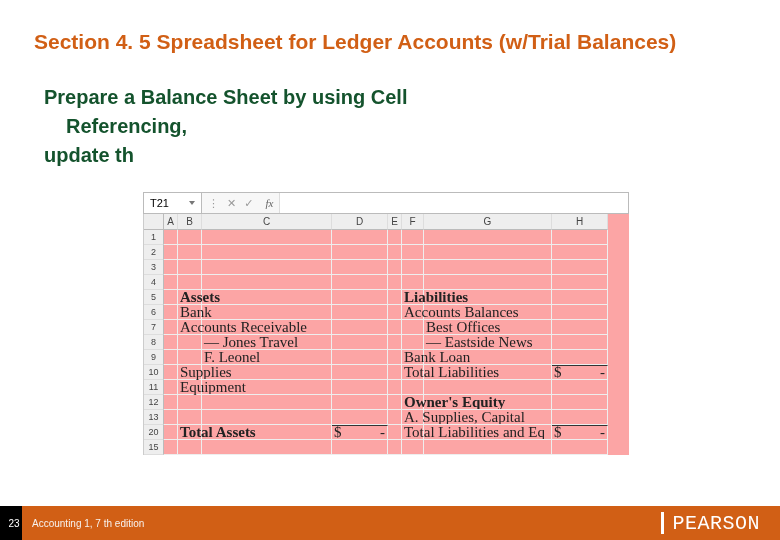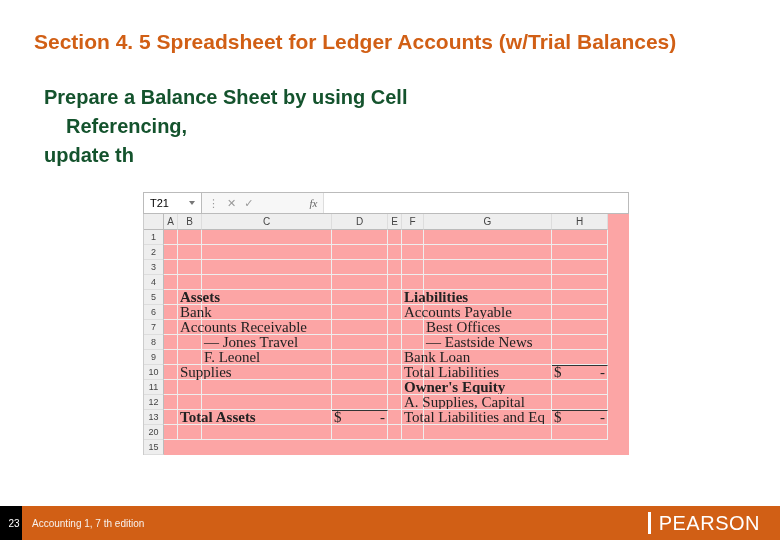--- a/index.html
+++ b/index.html
@@ -54,21 +54,21 @@
     background: #fff;
   }
   .namebox-caret {
     margin-left: auto; width: 0; height: 0;
     border-left: 3px solid transparent;
     border-right: 3px solid transparent;
     border-top: 4px solid #777;
   }
   .fx-btns { display: flex; align-items: center; padding: 0 6px; gap: 8px; color: #999; }
   .fx-btns span { font-size: 11px; }
-  .fx-label { font-style: italic; font-family: "Times New Roman", serif; color: #666; font-size: 12px; padding-left: 4px; margin-left: 44px; }
+  .fx-label { font-style: italic; font-family: "Times New Roman", serif; color: #666; font-size: 12px; padding-left: 4px; }
   .fx-input { flex: 1; height: 100%; border-left: 1px solid #ddd; background: #fff; }
 
   .grid { display: flex; border-left: 1px solid #ccc; }
   .rowhdrs { display: flex; flex-direction: column; }
   .corner { width: 20px; height: 16px; background: #eee; border-right: 1px solid #bbb; border-bottom: 1px solid #bbb; }
   .rh {
     width: 20px; height: 15px;
     background: #eee;
     border-right: 1px solid #bbb;
     border-bottom: 1px solid #ddd;
@@ -103,21 +103,21 @@
   .pagenum {
     background: #000000; color: #fff;
     width: 22px; height: 100%;
     display: flex; align-items: center; justify-content: center;
     font-size: 10px; margin-right: 10px;
     margin-left: -20px; padding-left: 6px;
   }
   .footnote { font-size: 10px; color: #f7f2ee; }
   .brand {
     margin-left: auto;
-    font-family: Liberation Sans, sans-serif;
+    font-family: Liberation Mono, monospace;
     font-size: 20px; letter-spacing: 0.5px;
     display: flex; align-items: flex-start; gap: 8px;
   }
   .brand-bar { width: 3px; height: 22px; background: #fff; }
 </style>
 </head>
 <body>
 
 <div class="slide">
   <div class="title">Section 4. 5 Spreadsheet for Ledger Accounts (w/Trial Balances)</div>
@@ -236,21 +236,21 @@
           </div>
         <div class="cellrow">
             <div class="cell wA"></div>
             <div class="cell wB" style="overflow:visible">
               <span>Bank</span>
             </div>
             <div class="cell wC"></div>
             <div class="cell wD"></div>
             <div class="cell wE"></div>
             <div class="cell wF" style="overflow:visible">
-              <span>Accounts Payable</span>
+              <span>Accounts Balances</span>
             </div>
             <div class="cell wG"></div>
             <div class="cell wH"></div>
           </div>
         <div class="cellrow">
             <div class="cell wA"></div>
             <div class="cell wB" style="overflow:visible">
               <span>Accounts Receivable</span>
             </div>
             <div class="cell wC"></div>
@@ -291,20 +291,32 @@
             <div class="cell wD"></div>
             <div class="cell wE"></div>
             <div class="cell wF" style="overflow:visible">
               <span>Total Liabilities</span>
             </div>
             <div class="cell wG"></div>
             <div class="cell wH topline" style="display:flex;justify-content:space-between">
               <span>$</span>
               <span>-</span>
             </div>
+          </div>
+        <div class="cellrow">
+            <div class="cell wA"></div>
+            <div class="cell wB" style="overflow:visible">
+              <span>Equipment</span>
+            </div>
+            <div class="cell wC"></div>
+            <div class="cell wD"></div>
+            <div class="cell wE"></div>
+            <div class="cell wF"></div>
+            <div class="cell wG"></div>
+            <div class="cell wH"></div>
           </div>
         <div class="cellrow">
             <div class="cell wA"></div>
             <div class="cell wB"></div>
             <div class="cell wC"></div>
             <div class="cell wD"></div>
             <div class="cell wE"></div>
             <div class="cell wF bold" style="overflow:visible">
               <span>Owner's Equity</span>
             </div>

